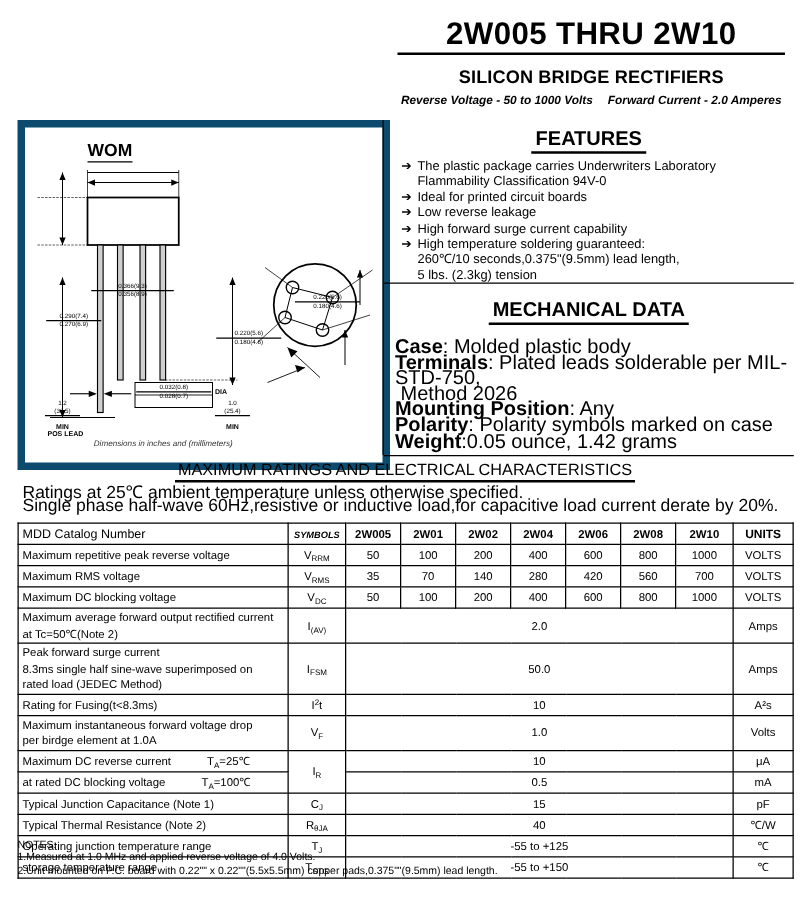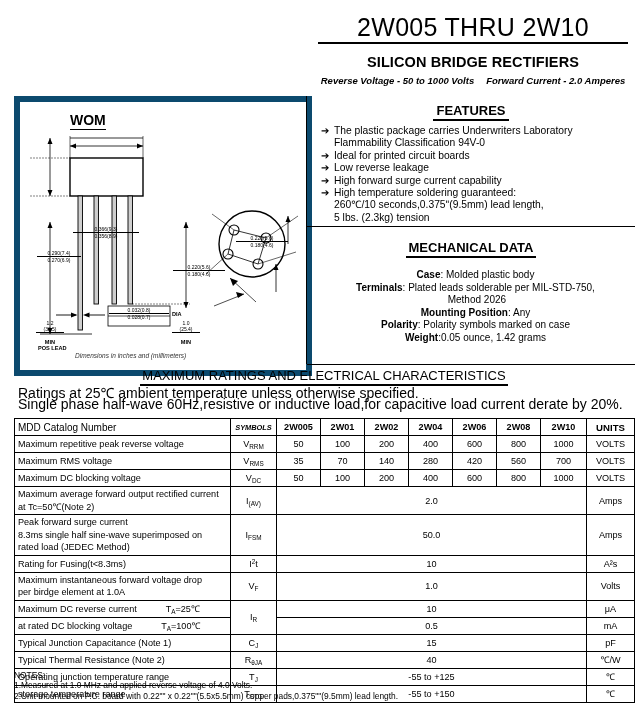--- a/index.html
+++ b/index.html
@@ -5,42 +5,42 @@
   html,body{margin:0;padding:0;}
   body{
     width:644px;height:720px;background:#ffffff;
     font-family:"Liberation Sans", sans-serif;
     color:#000;overflow:hidden;position:relative;
   }
   .page{position:relative;width:644px;height:720px;}
 
   
   .hdr{position:absolute;left:312px;top:14px;width:322px;text-align:center;}
-  .hdr-title{font-size:25px;font-weight:normal;letter-spacing:.3px;line-height:1.05;}
+  .hdr-title{font-size:25px;font-weight:bold;letter-spacing:.3px;line-height:1.05;}
   .hdr-rule{border-bottom:2px solid #000;margin:2px 6px 0 6px;}
   .hdr-sub{font-size:14.5px;font-weight:bold;margin-top:10px;letter-spacing:.1px;}
   .hdr-sub2{font-size:9.5px;font-style:italic;font-weight:bold;margin-top:5px;}
   .hdr-sub2 .sp{display:inline-block;width:12px;}
 
   
   .top-left-box{position:absolute;left:14px;top:96px;width:286px;height:268px;border:6px solid #0c4a6e;}
   .right-col{position:absolute;left:306px;top:96px;width:328px;height:268px;border-left:1px solid #000;}
 
   .feat-box{position:absolute;left:0;top:0;width:328px;height:130px;border-bottom:1px solid #000;}
   .mech-box{position:absolute;left:0;top:130px;width:328px;height:138px;border-bottom:1px solid #000;}
 
-  .sec-title{text-align:center;font-size:13px;font-weight:bold;padding-top:7px;}
+  .sec-title{text-align:center;font-size:16px;font-weight:bold;padding-top:7px;}
   .sec-title span{border-bottom:2px solid #000;padding:0 3px 1px 3px;}
 
   .feat-list{margin:7px 0 0 14px;font-size:10.3px;line-height:12.4px;}
   .feat-li{position:relative;padding-left:13px;margin-bottom:0px;}
   .feat-li .bullet{position:absolute;left:0;top:0px;font-size:10px;}
   .feat-cont{padding-left:13px;}
 
-  .mech-list{margin:9px 0 0 9px;font-size:10px;line-height:12.6px;text-align:center;}
+  .mech-list{margin:9px 0 0 9px;font-size:16px;line-height:12.6px;}
   .mech-list b{font-weight:bold;}
 
   
   .drawing{position:absolute;left:0;top:0;width:286px;height:268px;}
   .wom{position:absolute;left:50px;top:10px;font-size:14px;font-weight:bold;}
   .wom span{border-bottom:1.6px solid #000;padding-bottom:1px;}
   .dimcap{position:absolute;left:55px;top:250px;font-size:6.5px;font-style:italic;color:#333;}
 
   .dimtxt{position:absolute;font-size:5px;line-height:6px;text-align:center;white-space:nowrap;}
   .dimtxt .over{border-bottom:.7px solid #000;display:block;padding:0 1px;}

